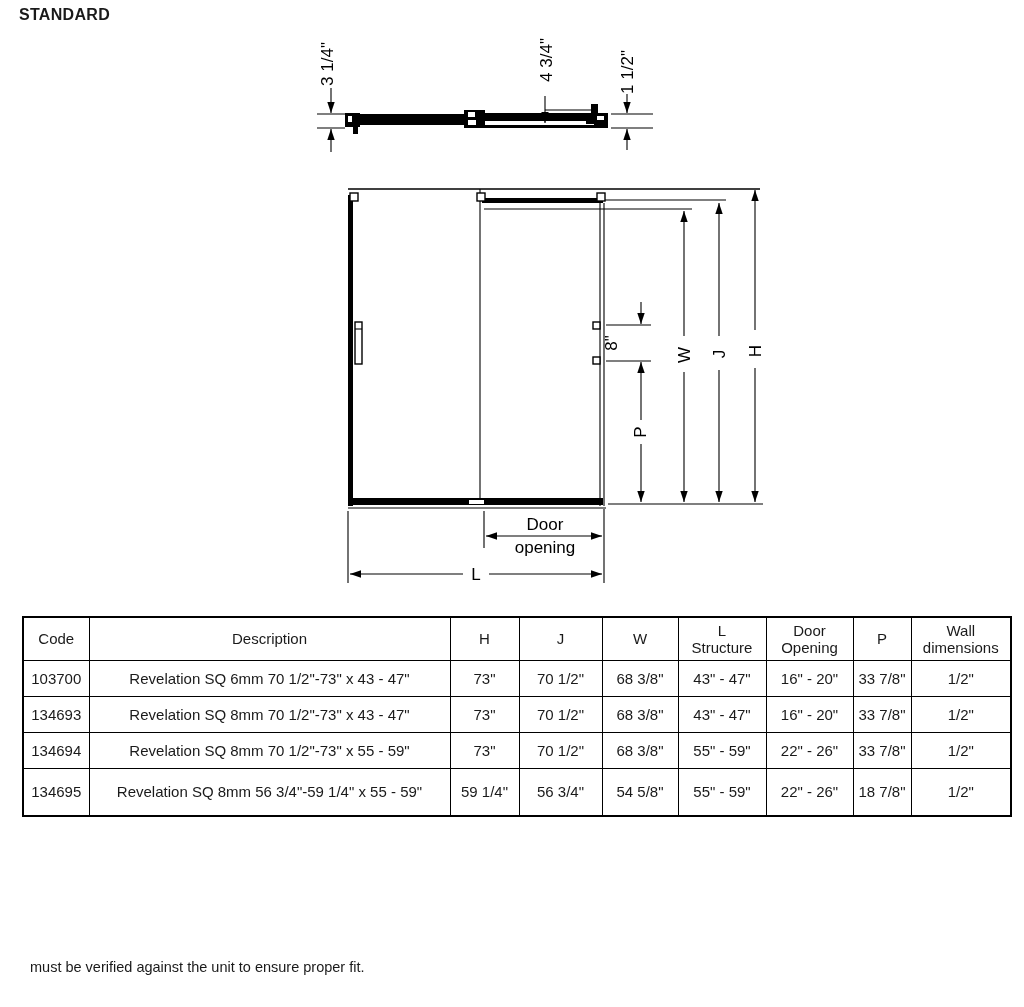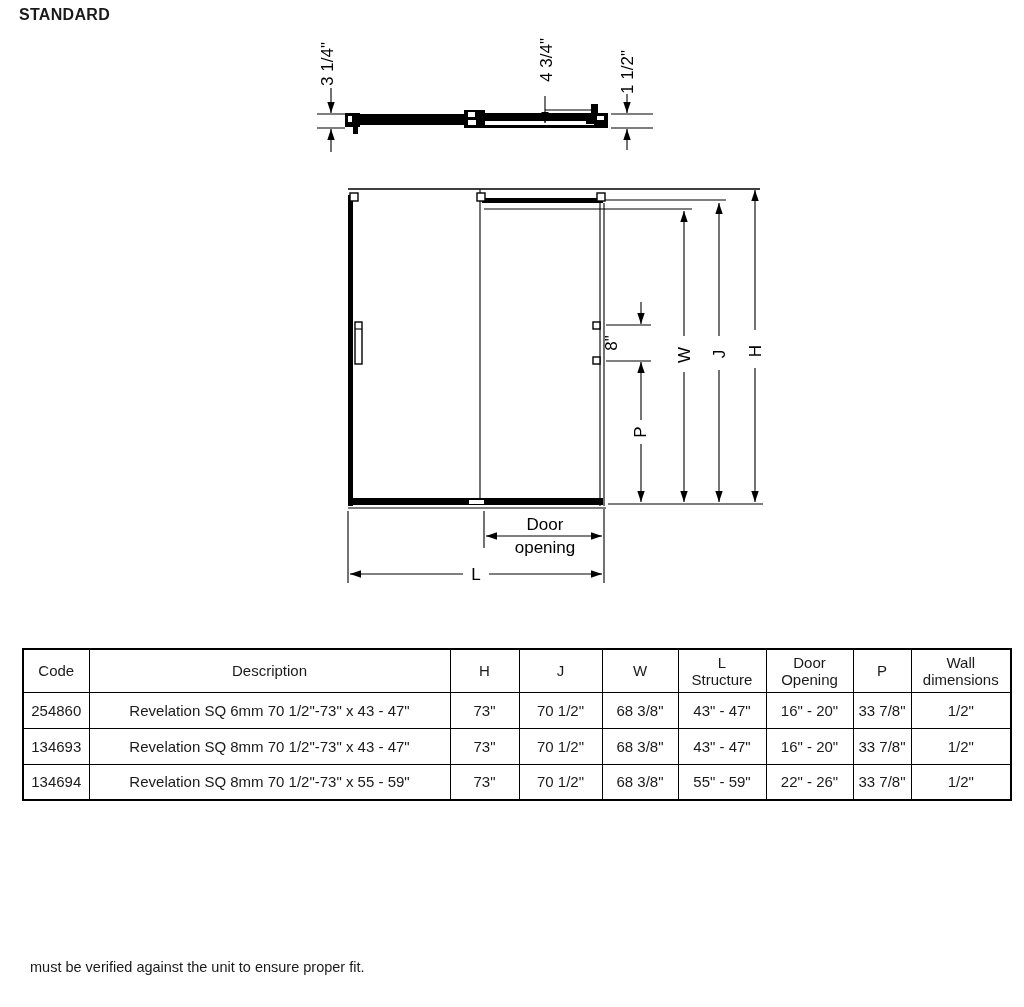--- a/index.html
+++ b/index.html
@@ -13,21 +13,21 @@
     font-size:16px;font-weight:700;letter-spacing:.3px;color:#1a1a1a;
   }
   svg.drawing{position:absolute;left:0;top:0;}
   svg .ln{stroke:#000;fill:none;stroke-width:1.1;}
   svg .ln-th{stroke:#000;fill:none;stroke-width:1.4;}
   svg .blk{fill:#000;stroke:none;}
   svg .wht{fill:#fff;stroke:none;}
   svg .clip{fill:#fff;stroke:#000;stroke-width:1.4;}
   svg text{font-family:"Liberation Sans",sans-serif;font-size:17px;fill:#000;}
   table.specs{
-    position:absolute;left:22px;top:648px;width:988px;
+    position:absolute;left:22px;top:616px;width:988px;
     border-collapse:collapse;table-layout:fixed;
     border:2px solid #000;
   }
   table.specs th, table.specs td{
     border:1.5px solid #000;text-align:center;vertical-align:middle;
     font-size:15px;font-weight:400;padding:2px 3px;color:#1a1a1a;
     overflow:hidden;
   }
   table.specs thead tr{height:43px;}
   table.specs tbody tr{height:36px;}
@@ -214,21 +214,21 @@
           <div>P</div>
         </th>
       <th>
           <div>Wall</div>
           <div>dimensions</div>
         </th>
     </tr>
   </thead>
   <tbody>
     <tr>
-      <td>254860</td>
+      <td>103700</td>
       <td>Revelation SQ 6mm 70 1/2"-73" x 43 - 47"</td>
       <td>73"</td>
       <td>70 1/2"</td>
       <td>68 3/8"</td>
       <td>43" - 47"</td>
       <td>16" - 20"</td>
       <td>33 7/8"</td>
       <td>1/2"</td>
     </tr>
     <tr>
@@ -246,18 +246,29 @@
       <td>134694</td>
       <td>Revelation SQ 8mm 70 1/2"-73" x 55 - 59"</td>
       <td>73"</td>
       <td>70 1/2"</td>
       <td>68 3/8"</td>
       <td>55" - 59"</td>
       <td>22" - 26"</td>
       <td>33 7/8"</td>
       <td>1/2"</td>
     </tr>
+    <tr class="tall2">
+      <td>134695</td>
+      <td>Revelation SQ 8mm 56 3/4"-59 1/4" x 55 - 59"</td>
+      <td>59 1/4"</td>
+      <td>56 3/4"</td>
+      <td>54 5/8"</td>
+      <td>55" - 59"</td>
+      <td>22" - 26"</td>
+      <td>18 7/8"</td>
+      <td>1/2"</td>
+    </tr>
   </tbody>
 </table>
 
 <div class="footnote">
   <div>must be verified against the unit to ensure proper fit.</div>
 </div>
 
 </body></html>

